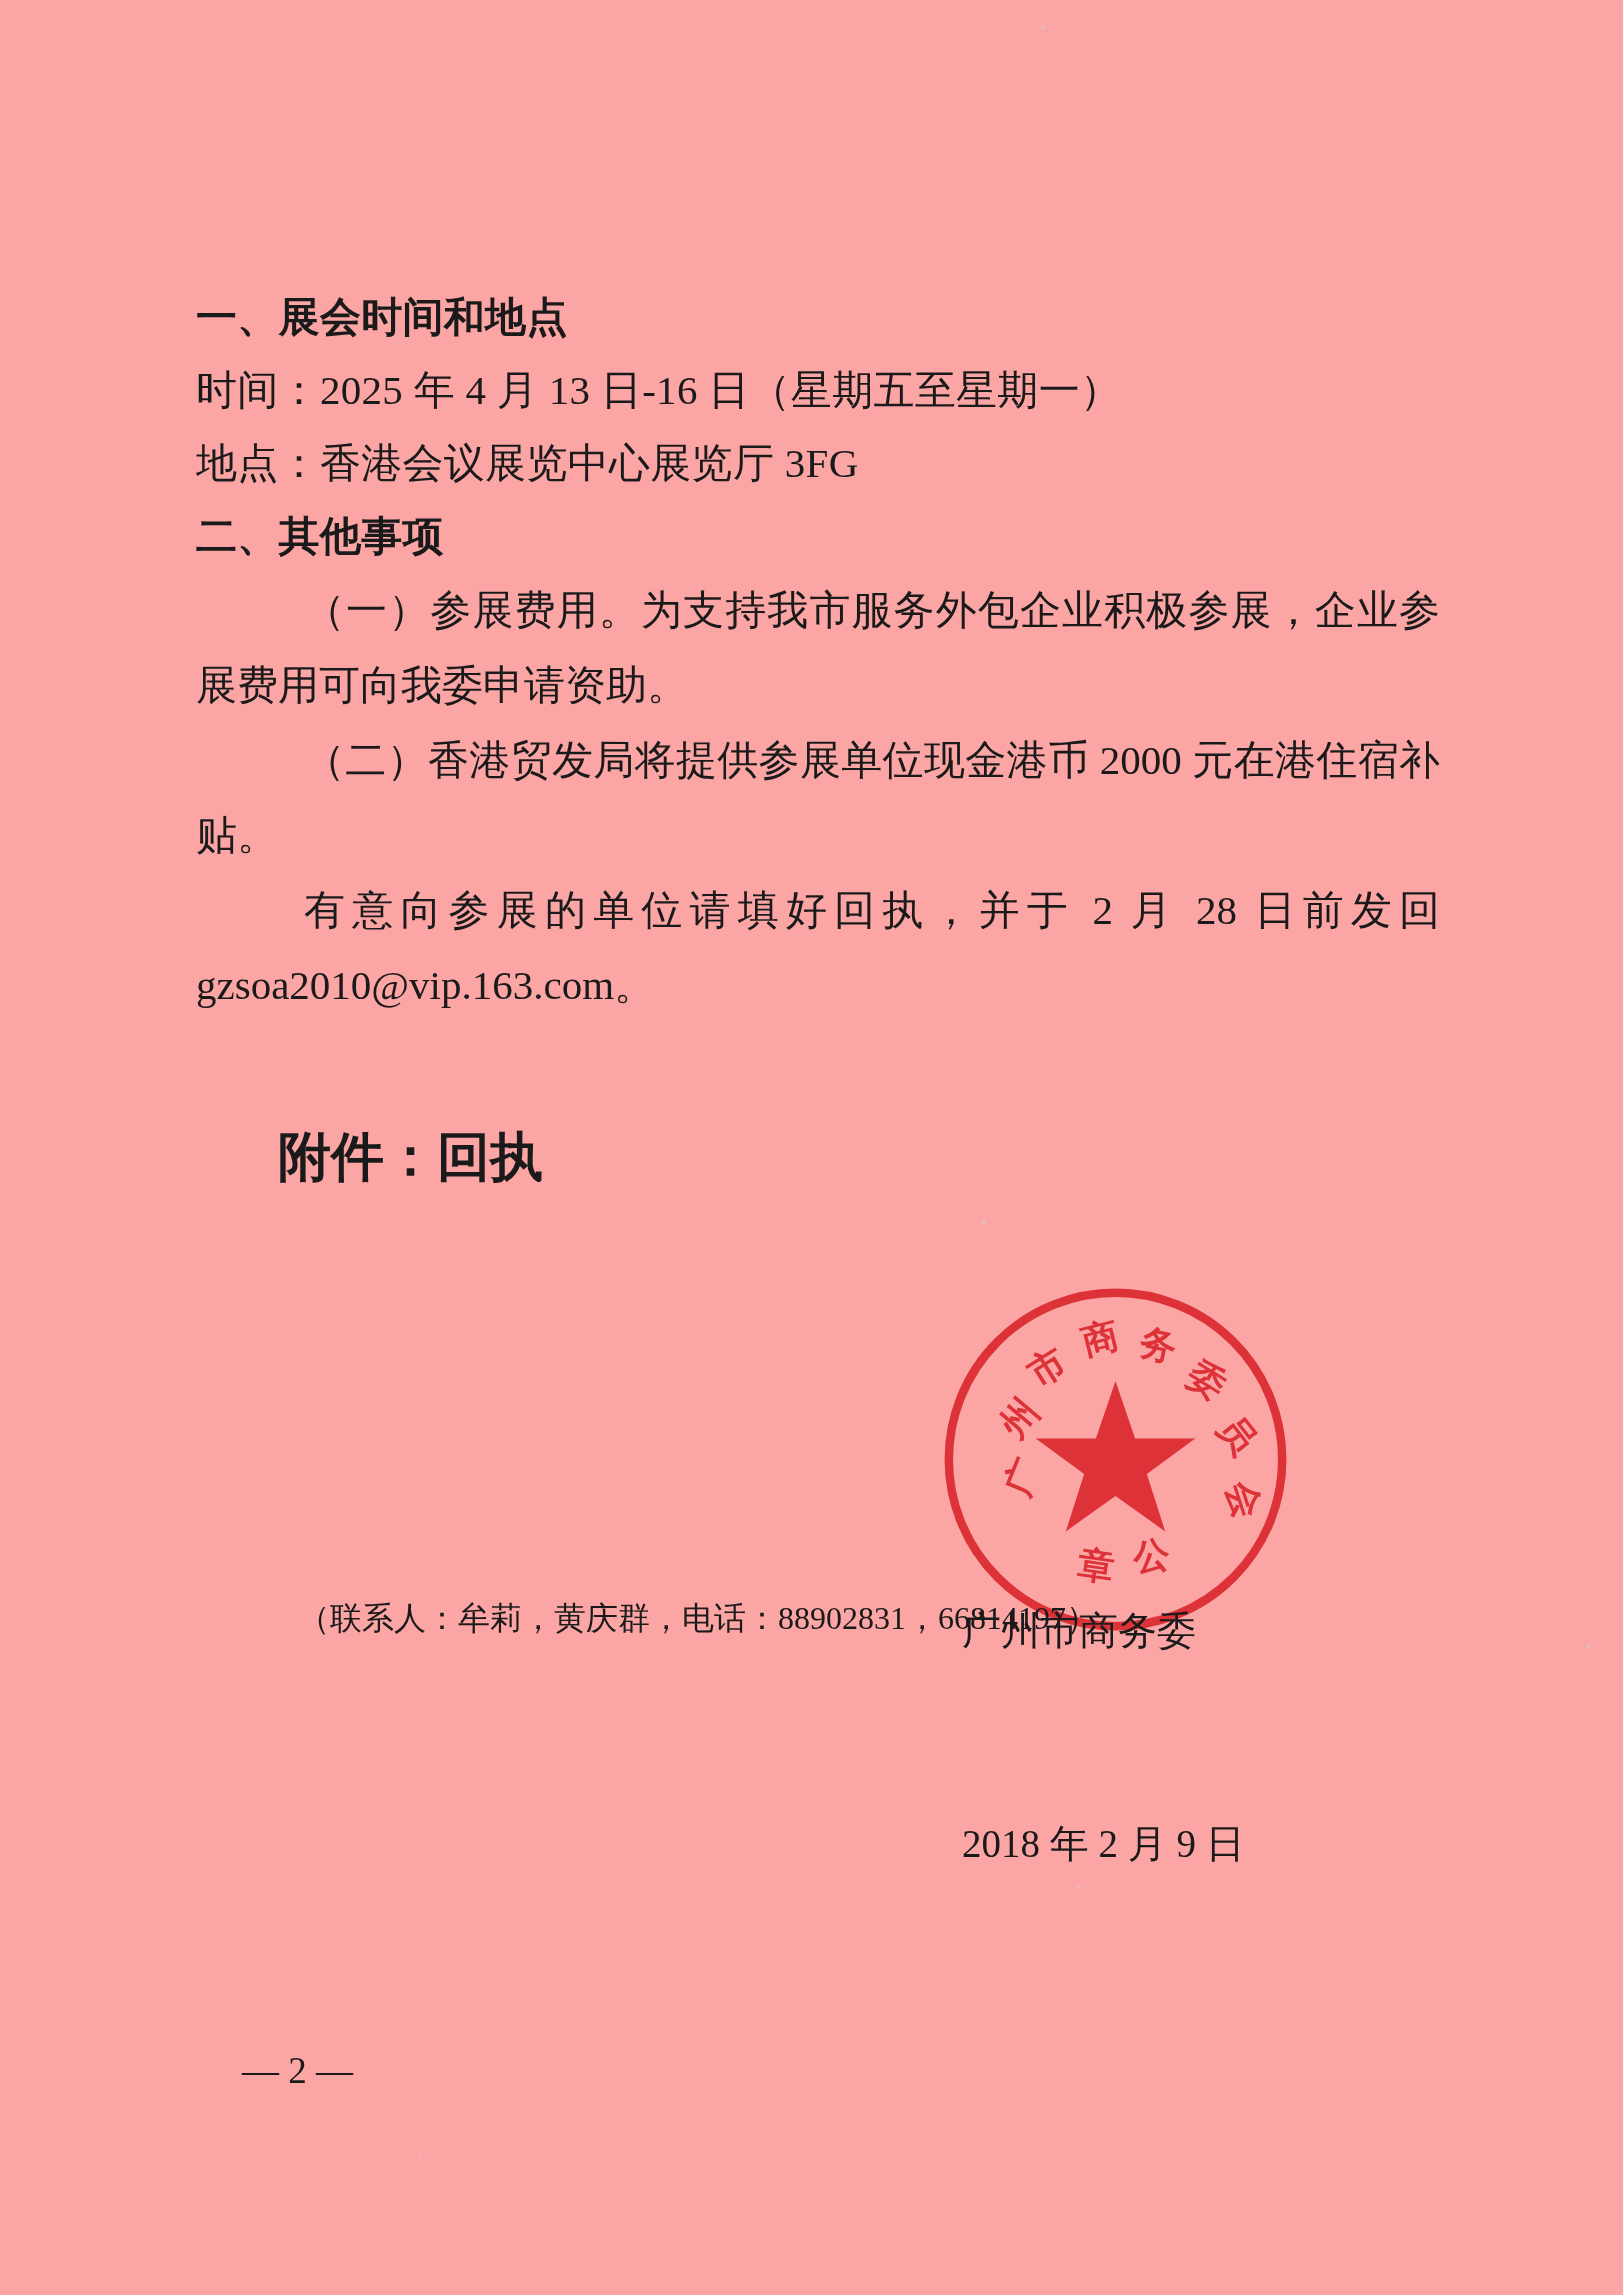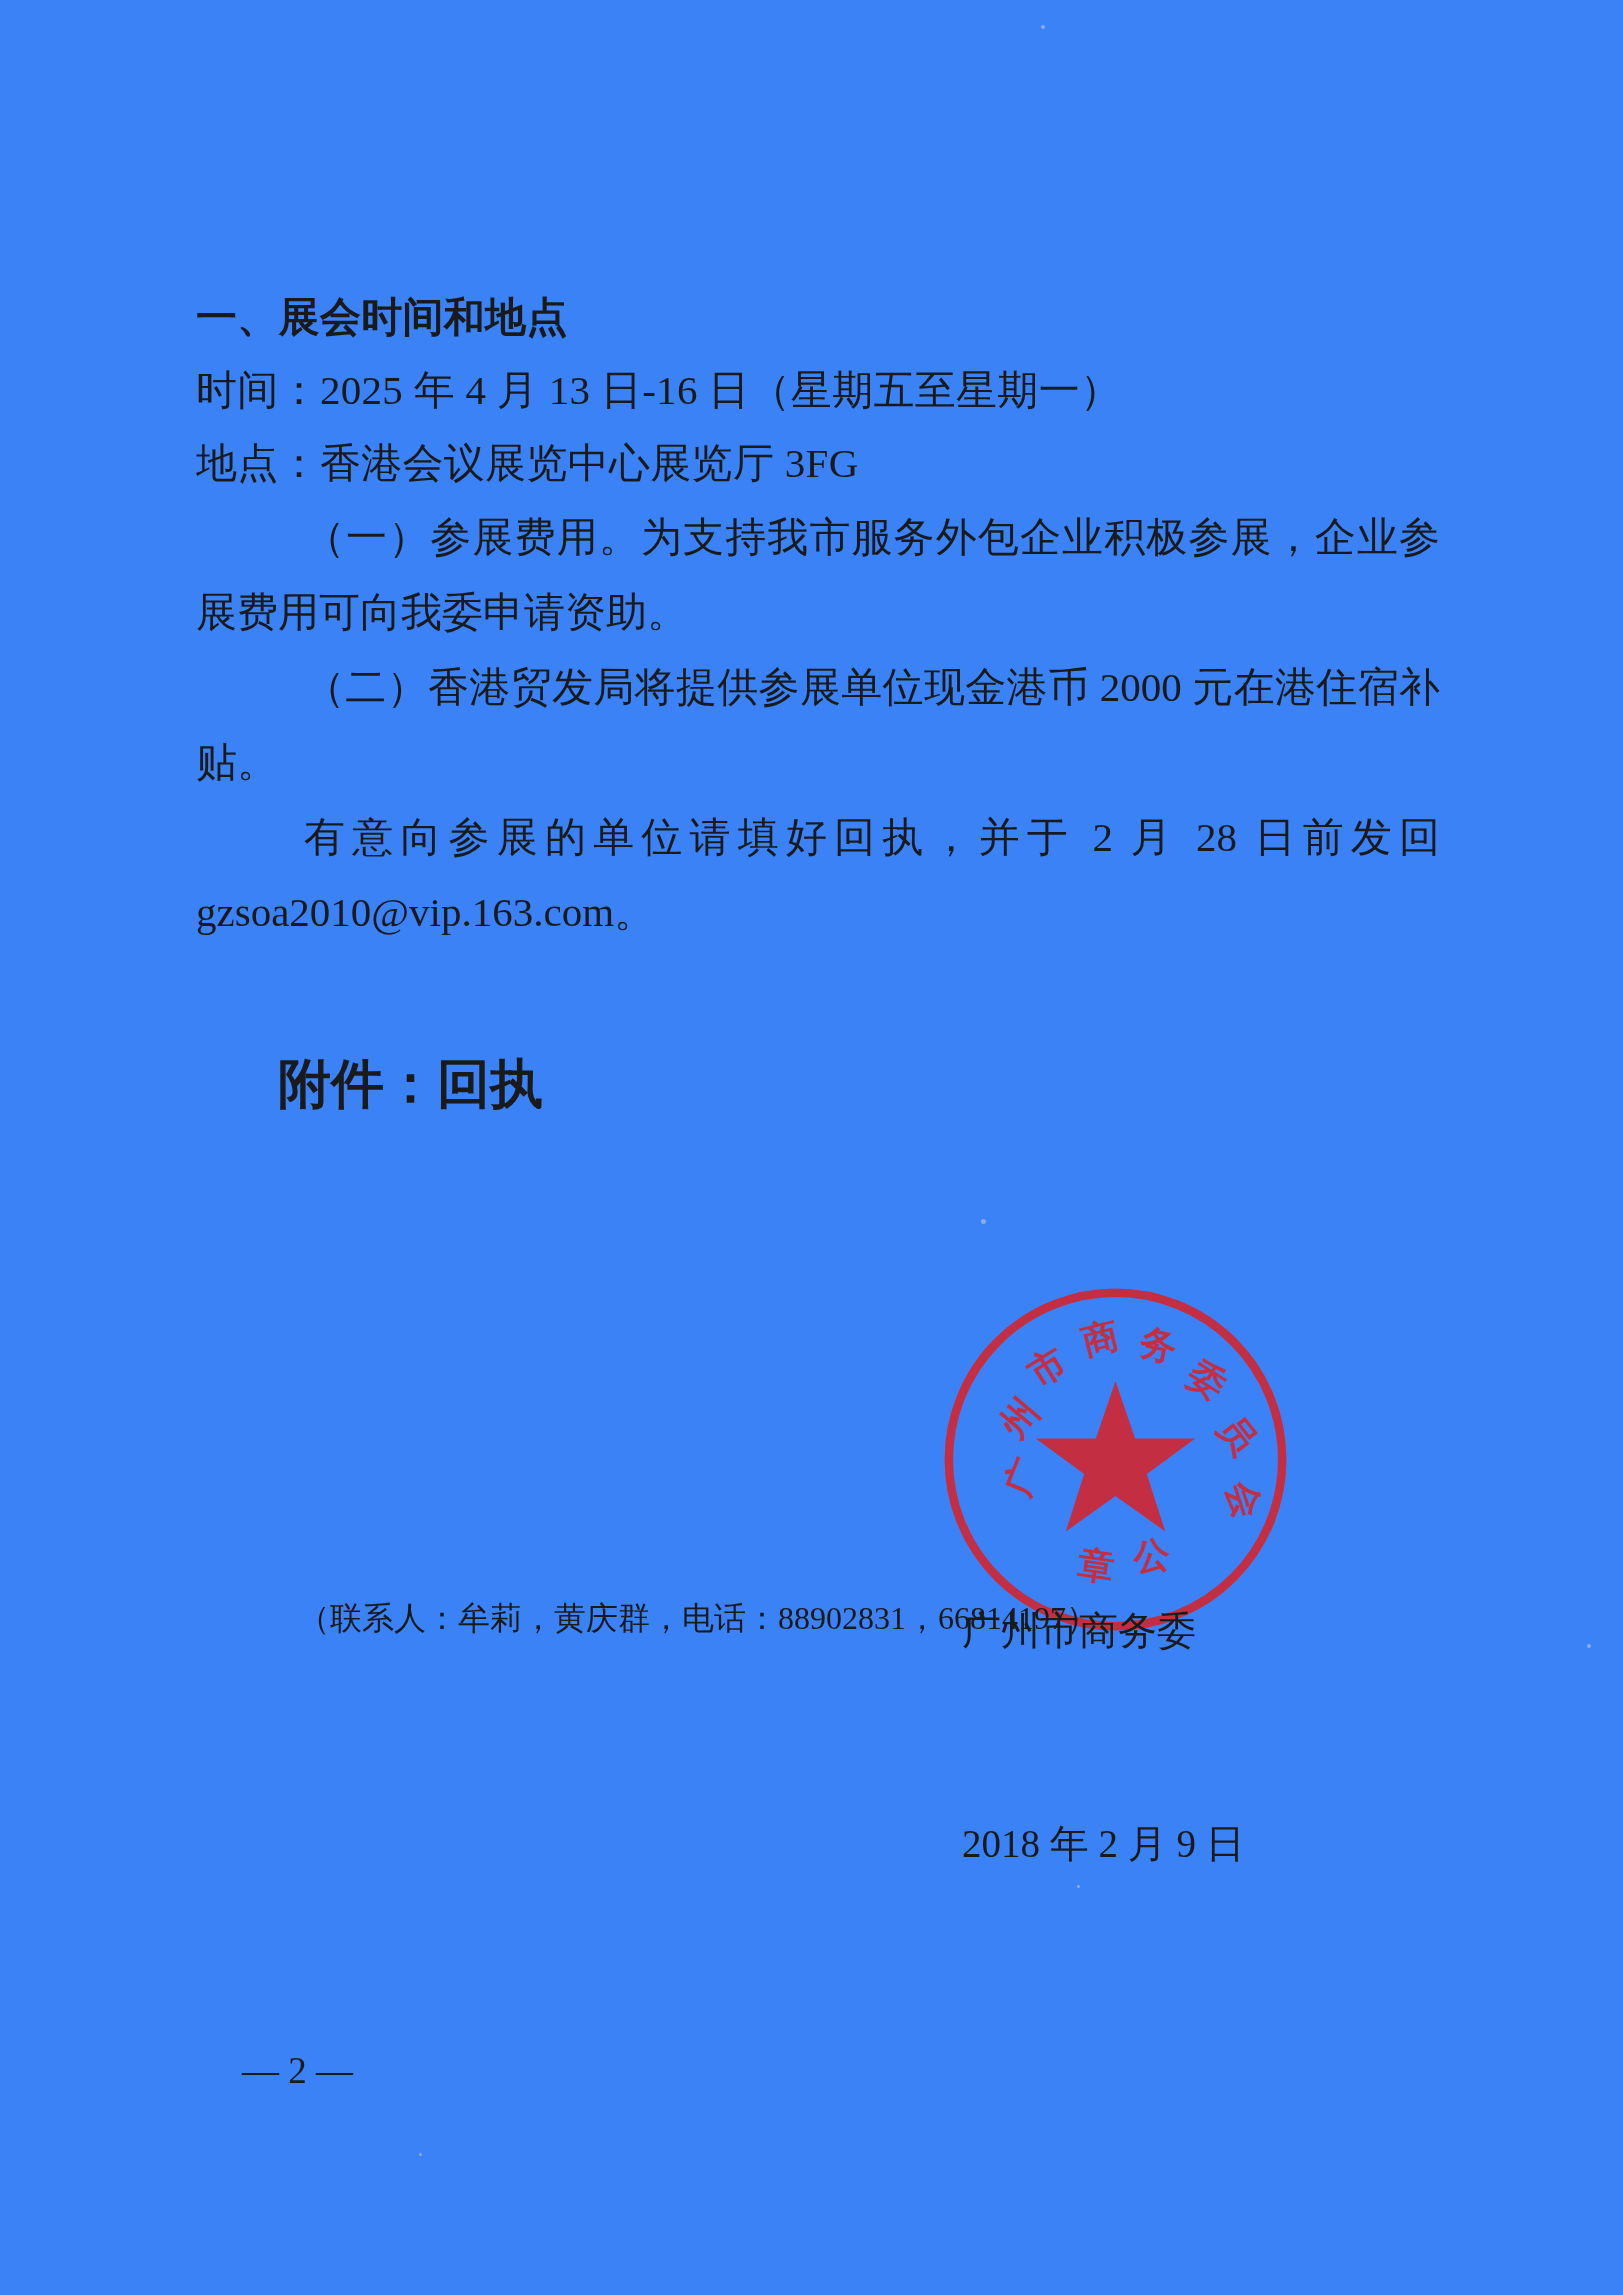--- a/index.html
+++ b/index.html
@@ -7,21 +7,21 @@
     padding: 0;
     background: #ffffff;
   }
   body {
     font-family: "Liberation Serif", "DejaVu Serif", serif;
   }
   .page {
     position: relative;
     width: 1623px;
     height: 2295px;
-    background: #3b82f6;
+    background: #fca5a5;
     overflow: hidden;
   }
   
   .speckle {
     position: absolute;
     background: #cfcfcf;
     border-radius: 50%;
     opacity: .55;
   }
   .content {
@@ -110,20 +110,21 @@
   <div class="speckle" style="left:981px;top:1219px;width:4.6px;height:4.6px;"></div>
   <div class="speckle" style="left:1587px;top:1644px;width:3.9px;height:3.9px;"></div>
   <div class="speckle" style="left:1077px;top:1885px;width:3.3px;height:3.3px;"></div>
   <div class="speckle" style="left:419px;top:2153px;width:3.3px;height:3.3px;"></div>
 
   <div class="content">
 
     <div class="line heading">一、展会时间和地点</div>
     <div class="line">时间：2025 年 4 月 13 日-16 日（星期五至星期一）</div>
     <div class="line">地点：香港会议展览中心展览厅 3FG</div>
+    <div class="line heading">二、其他事项</div>
 
     <div class="para"><span class="first">（一）参展费用。为支持我市服务外包企业积极参展，企业参展费用可向我委申请资助。</span></div>
 
     <div class="para"><span class="first">（二）香港贸发局将提供参展单位现金港币 2000 元在港住宿补贴。</span></div>
 
     <div class="para"><span class="first">有意向参展的单位请填好回执，并于 2 月 28 日前发回 gzsoa2010@vip.163.com。</span></div>
 
     <div class="attach">附件：回执</div>
   </div>
 

